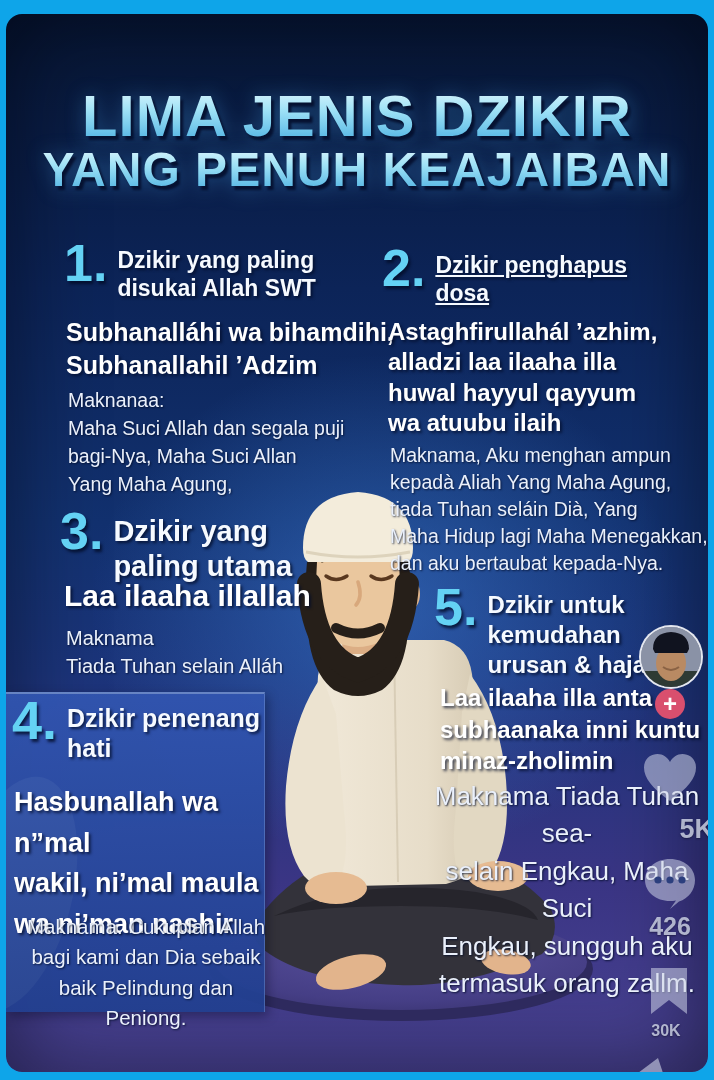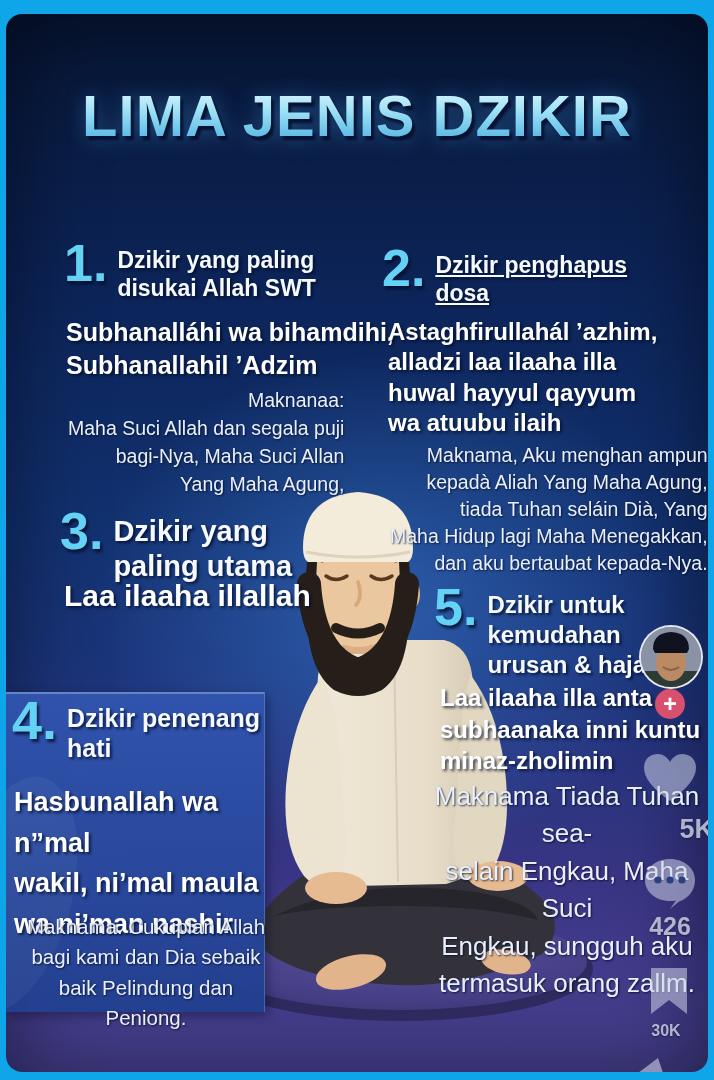--- a/index.html
+++ b/index.html
@@ -20,21 +20,21 @@
   #title2{top:128px;font-size:48px;}
   
   .sec-head{position:absolute;display:flex;align-items:flex-start;}
   .num{color:#64d2f4;font-weight:700;line-height:.9;margin-right:10px;
        text-shadow:2px 3px 3px rgba(3,12,40,.8);}
   .head{color:#f6faff;font-weight:700;white-space:pre-line;
         text-shadow:2px 2px 3px rgba(3,12,40,.8);}
   .dzikir{position:absolute;color:#ffffff;font-weight:700;white-space:pre-line;
           text-shadow:2px 2px 3px rgba(3,12,40,.75);}
   .makna{position:absolute;color:#eaf0fb;font-weight:400;white-space:pre-line;
-         text-shadow:1px 1px 2px rgba(3,12,40,.8);text-align:right;}
+         text-shadow:1px 1px 2px rgba(3,12,40,.8);}
   
   #sec4box{position:absolute;left:0;top:678px;width:258px;height:318px;
            background:linear-gradient(178deg,rgba(49,85,176,.95) 0%,rgba(34,63,143,.95) 100%);
            border-top:2px solid rgba(160,190,240,.55);border-right:1px solid rgba(140,170,225,.35);
            box-shadow:3px 4px 10px rgba(0,5,25,.35);}
   
   .rail-count{position:absolute;color:rgba(208,213,232,.82);font-weight:700;text-align:center;
               text-shadow:0 1px 2px rgba(10,10,30,.5);}
   #avatar{position:absolute;left:633px;top:611px;width:64px;height:64px;border-radius:50%;
           border:2px solid rgba(240,242,248,.9);overflow:hidden;box-sizing:border-box;
@@ -46,20 +46,21 @@
   
   #illo{position:absolute;left:0;top:0;width:714px;height:1080px;pointer-events:none;}
 </style>
 </head>
 <body>
 
 <div id="stage">
   <div id="card">
 
     <div id="title1" class="title">LIMA JENIS DZIKIR</div>
+    <div id="title2" class="title">YANG PENUH KEAJAIBAN</div>
 
     <svg id="illo" viewBox="0 0 714 1080">
       <defs>
         <linearGradient id="robe" x1="0" y1="0" x2="1" y2="0">
           <stop offset="0" stop-color="#f1e9d9"></stop>
             <stop offset=".65" stop-color="#e7ddc9"></stop>
             <stop offset="1" stop-color="#d2c6ae"></stop>
         </linearGradient>
         <radialGradient id="plat" cx=".5" cy=".35" r=".8">
           <stop offset="0" stop-color="#59519e"></stop>
@@ -138,20 +139,22 @@
 tiada Tuhan seláin Dià, Yang
 Maha Hidup lagi Maha Menegakkan,
 dan aku bertaubat kepada-Nya.</div>
 
     <div class="sec-head" style="left:54px;top:494px;">
       <span class="num" style="font-size:52px;">3.</span>
       <span class="head" style="font-size:29px;line-height:1.2;padding-top:6px;">Dzikir yang
 paling utama</span>
     </div>
     <div class="dzikir" style="left:58px;top:565px;font-size:30px;">Laa ilaaha illallah</div>
+    <div class="makna" style="left:60px;top:610px;font-size:20px;line-height:1.4;">Maknama
+Tiada Tuhan selain Alláh</div>
 
     <div id="sec4box">
       <div class="sec-head" style="left:6px;top:2px;">
         <span class="num" style="font-size:54px;">4.</span>
         <span class="head" style="font-size:25px;line-height:1.2;padding-top:7px;">Dzikir penenang
 hati</span>
       </div>
       <div class="dzikir" style="left:8px;top:88px;font-size:27px;line-height:1.5;">Hasbunallah wa n”mal
 wakil, ni’mal maula
 wa ni’man nashir</div>

